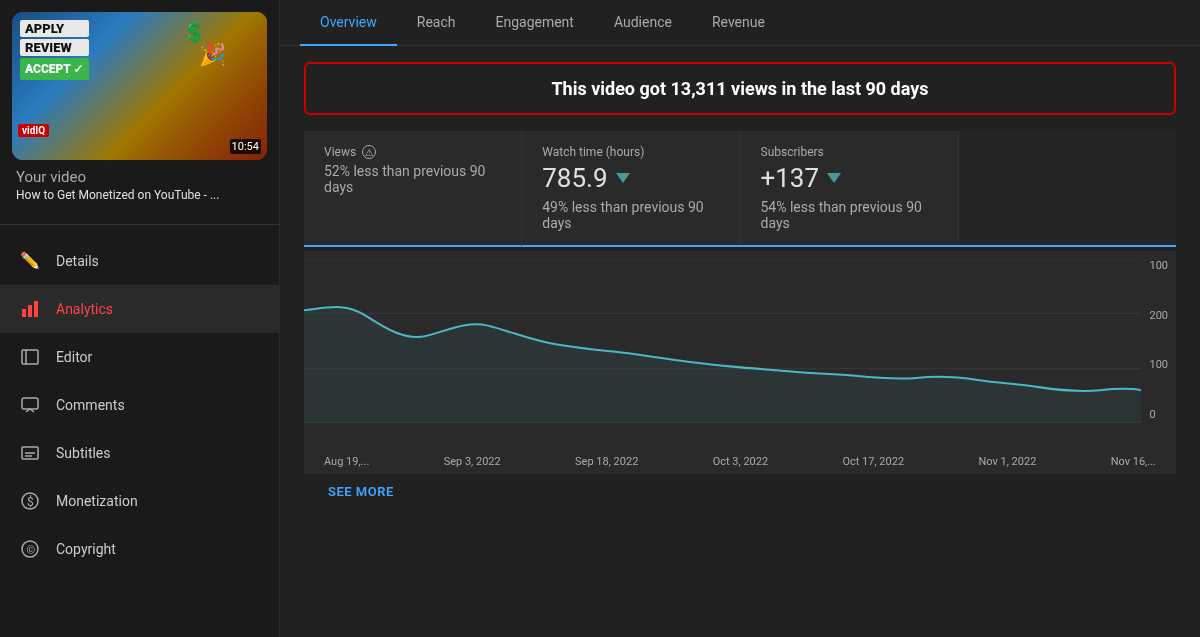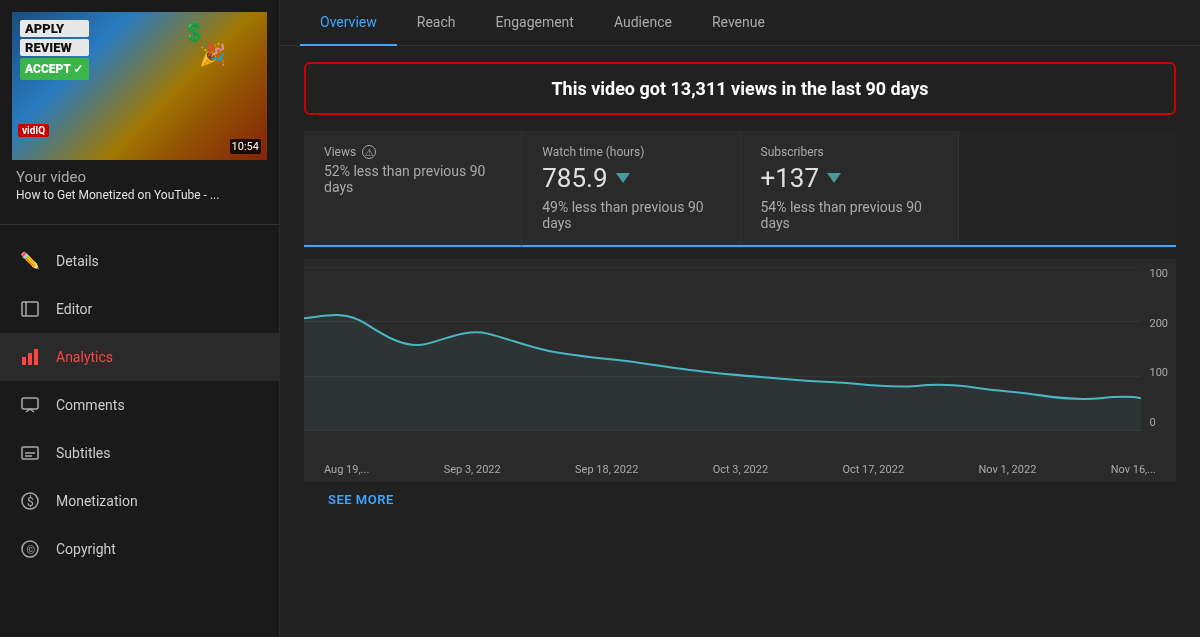--- a/index.html
+++ b/index.html
@@ -25,21 +25,21 @@
 
     .video-thumbnail-section {
       padding: 12px;
     }
 
     .thumbnail-wrapper {
       position: relative;
       width: 100%;
       height: 148px;
       background: #b91c1c;
-      border-radius: 0;
+      border-radius: 11px;
       overflow: hidden;
     }
 
     .thumbnail-img {
       width: 100%;
       height: 100%;
       background: linear-gradient(135deg, #1a3a5c 0%, #2d6a9f 40%, #c8a000 70%, #8b1a00 100%);
       display: flex;
       align-items: center;
       justify-content: center;
@@ -213,21 +213,21 @@
     .headline-text {
       font-size: 18px;
       font-weight: 700;
       color: #fff;
     }
 
     
     .stats-row {
       display: flex;
       border-bottom: 2px solid #3ea6ff;
-      margin-bottom: 12px;
+      margin-bottom: 4px;
     }
 
     .stat-card {
       flex: 1;
       background: #2a2a2a;
       padding: 14px 20px;
       border-right: 1px solid #333;
     }
 
     .stat-card:last-child {
@@ -382,39 +382,39 @@
 
   <div class="sidebar-divider"></div>
 
   <nav class="nav-items">
 
     <div class="nav-item">
       <span class="nav-icon">✏️</span>
       <span>Details</span>
     </div>
 
-    <div class="nav-item">
-      <span class="nav-icon">
-        <svg width="20" height="20" viewBox="0 0 20 20" fill="none">
-          <rect x="2" y="3" width="16" height="14" rx="1" stroke="#aaa" stroke-width="1.5" fill="none"></rect>
-          <line x1="6" y1="3" x2="6" y2="17" stroke="#aaa" stroke-width="1.5"></line>
-        </svg>
-      </span>
-      <span>Editor</span>
-    </div>
-
     <div class="nav-item active">
       <span class="nav-icon" style="color:#ff4444;">
         <svg width="20" height="20" viewBox="0 0 20 20" fill="none">
           <rect x="2" y="10" width="4" height="8" fill="#ff4444"></rect>
           <rect x="8" y="6" width="4" height="12" fill="#ff4444"></rect>
           <rect x="14" y="2" width="4" height="16" fill="#ff4444"></rect>
         </svg>
       </span>
       <span style="color:#ff4444;">Analytics</span>
+    </div>
+
+    <div class="nav-item">
+      <span class="nav-icon">
+        <svg width="20" height="20" viewBox="0 0 20 20" fill="none">
+          <rect x="2" y="3" width="16" height="14" rx="1" stroke="#aaa" stroke-width="1.5" fill="none"></rect>
+          <line x1="6" y1="3" x2="6" y2="17" stroke="#aaa" stroke-width="1.5"></line>
+        </svg>
+      </span>
+      <span>Editor</span>
     </div>
 
     <div class="nav-item">
       <span class="nav-icon">
         <svg width="20" height="20" viewBox="0 0 20 20" fill="none">
           <rect x="2" y="3" width="16" height="11" rx="2" stroke="#aaa" stroke-width="1.5" fill="none"></rect>
           <polyline points="6,17 10,14 14,17" stroke="#aaa" stroke-width="1.5" fill="none"></polyline>
         </svg>
       </span>
       <span>Comments</span>

